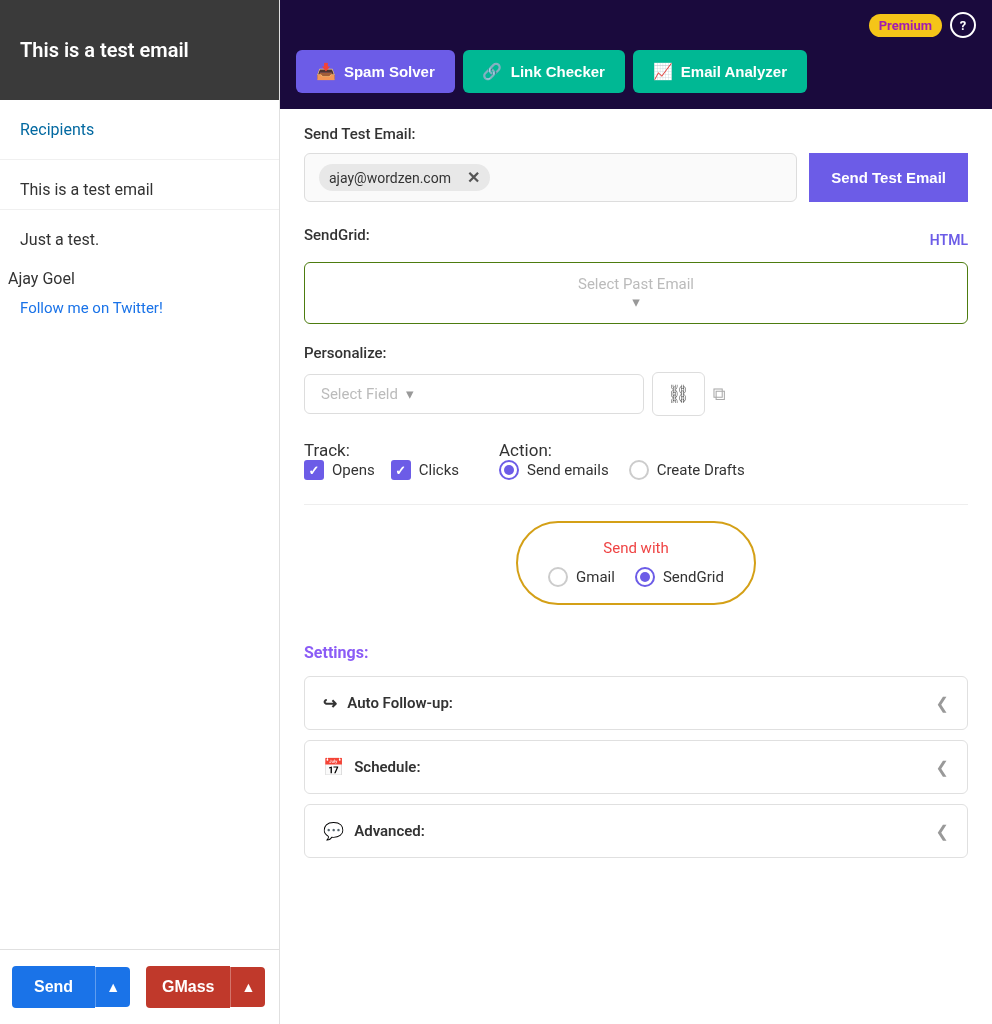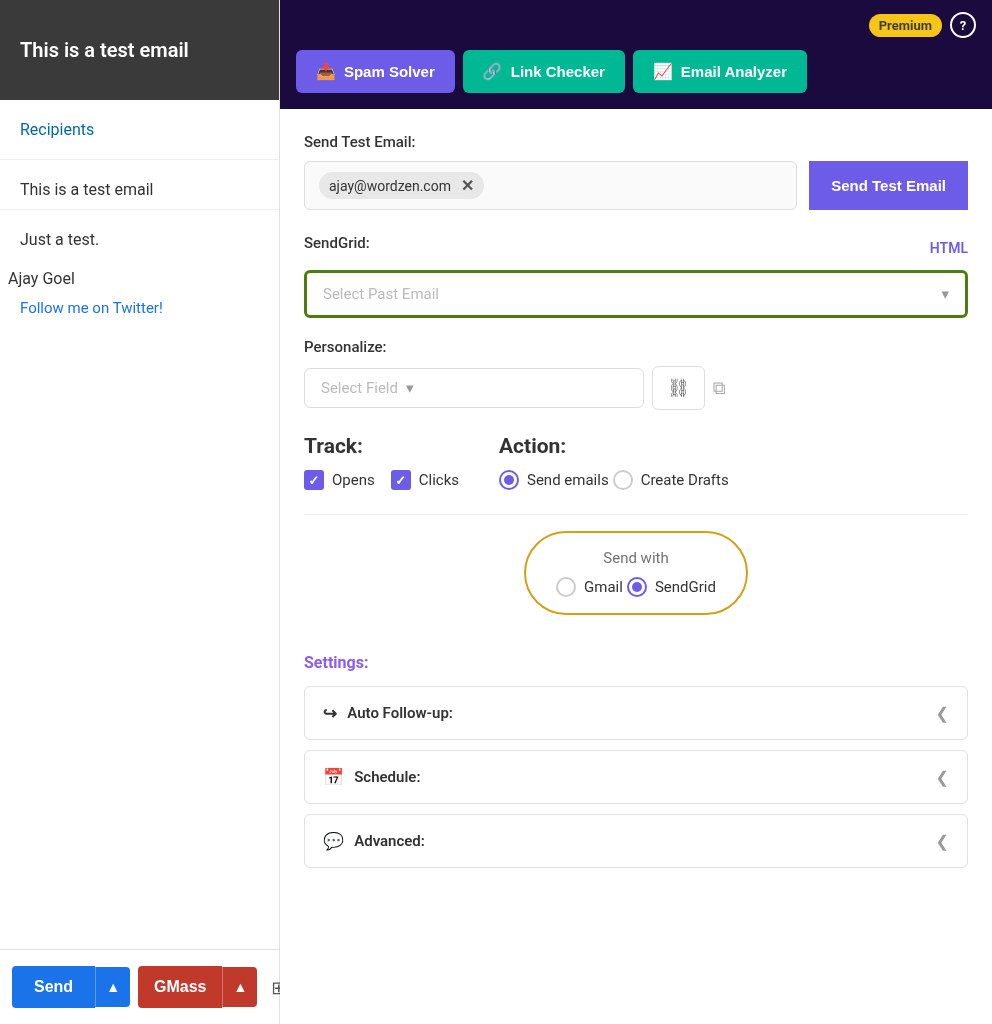--- a/index.html
+++ b/index.html
@@ -110,21 +110,21 @@
 
     .gmass-btn {
       background: #c0392b;
       color: #fff;
       border: none;
       padding: 12px 16px;
       font-size: 16px;
       font-weight: 700;
       border-radius: 4px 0 0 4px;
       cursor: pointer;
-      margin-left: 8px;
+      margin-left: 16px;
     }
 
     .gmass-dropdown-btn {
       background: #c0392b;
       color: #fff;
       border: none;
       border-left: 1px solid rgba(255,255,255,0.3);
       padding: 12px 10px;
       font-size: 14px;
       border-radius: 0 4px 4px 0;
@@ -157,21 +157,21 @@
       background: #1a0a3d;
       padding: 12px 16px;
       display: flex;
       align-items: center;
       justify-content: flex-end;
       gap: 8px;
     }
 
     .premium-badge {
       background: #f5c518;
-      color: #404040;
+      color: #a21caf;
       font-size: 13px;
       font-weight: 700;
       padding: 4px 10px;
       border-radius: 12px;
     }
 
     .help-icon {
       color: #fff;
       font-size: 18px;
       cursor: pointer;
@@ -212,21 +212,21 @@
     .tool-tab.email { background: #00b894; }
 
     .tool-tab-icon {
       font-size: 16px;
     }
 
     
     .main-content {
       background: #fff;
       flex: 1;
-      padding: 24px 24px;
+      padding: 16px 24px;
       overflow-y: auto;
     }
 
     
     .section-label {
       font-size: 15px;
       font-weight: 500;
       color: #333;
       margin-bottom: 10px;
     }
@@ -249,21 +249,21 @@
     }
 
     .email-tag {
       background: #e8e8e8;
       border-radius: 20px;
       padding: 4px 10px;
       font-size: 14px;
       color: #333;
       display: flex;
       align-items: center;
-      gap: 10px;
+      gap: 16px;
     }
 
     .email-tag-close {
       cursor: pointer;
       color: #555;
       font-size: 16px;
       font-weight: 700;
     }
 
     .send-test-btn {
@@ -293,30 +293,31 @@
     .html-link {
       color: #6c5ce7;
       font-size: 14px;
       font-weight: 600;
       cursor: pointer;
       text-decoration: none;
     }
 
     .select-dropdown {
       width: 100%;
-      border: 3px solid #4d7c0f;
+      border: 1px solid #4d7c0f;
       border-radius: 6px;
       padding: 12px 16px;
       font-size: 15px;
       color: #999;
       display: flex;
       justify-content: space-between;
       align-items: center;
       cursor: pointer;
       background: #fff;
+      flex-direction: column;
     }
 
     
     .personalize-row {
       margin-bottom: 24px;
     }
 
     .personalize-controls {
       display: flex;
       align-items: center;
@@ -372,24 +373,24 @@
       display: flex;
       gap: 40px;
       margin-bottom: 24px;
       align-items: flex-start;
     }
 
     .track-section {}
     .action-section {}
 
     .section-title {
-      font-size: 21px;
-      font-weight: 700;
-      color: #333;
-      margin-bottom: 12px;
+      font-size: 17px;
+      font-weight: 400;
+      color: #333;
+      margin-bottom: 0;
     }
 
     .checkbox-group {
       display: flex;
       gap: 16px;
       align-items: center;
     }
 
     .checkbox-item {
       display: flex;
@@ -411,21 +412,21 @@
     }
 
     .checkbox-check {
       color: #fff;
       font-size: 13px;
       font-weight: 700;
     }
 
     .radio-group {
       display: flex;
-      gap: 4px;
+      gap: 20px;
       align-items: center;
     }
 
     .radio-item {
       display: flex;
       align-items: center;
       gap: 8px;
       font-size: 15px;
       color: #333;
       cursor: pointer;
@@ -467,21 +468,21 @@
     }
 
     .send-with-wrapper {
       display: flex;
       justify-content: flex-end;
       margin-bottom: 8px;
     }
 
     .send-with-label {
       font-size: 15px;
-      color: #737373;
+      color: #ef4444;
       margin-bottom: 10px;
       text-align: right;
     }
 
     .divider {
       border: none;
       border-top: 1px solid #eee;
       margin: 0 0 16px;
     }
 

